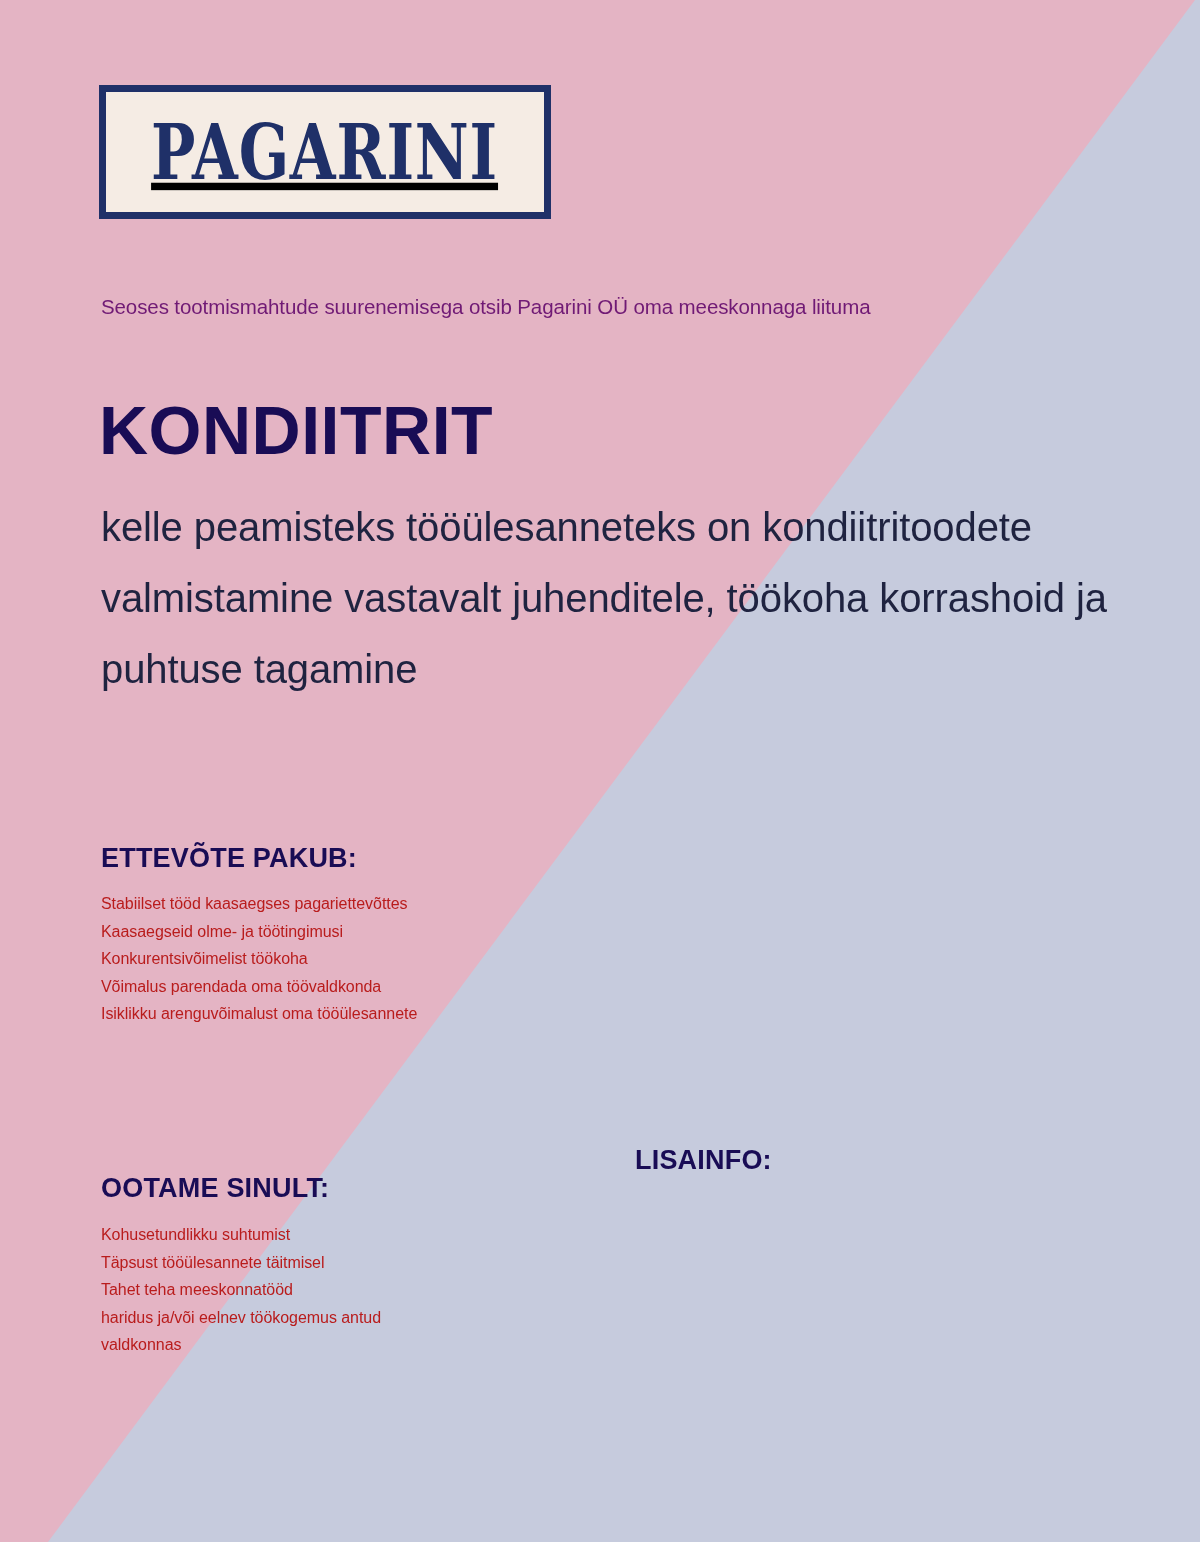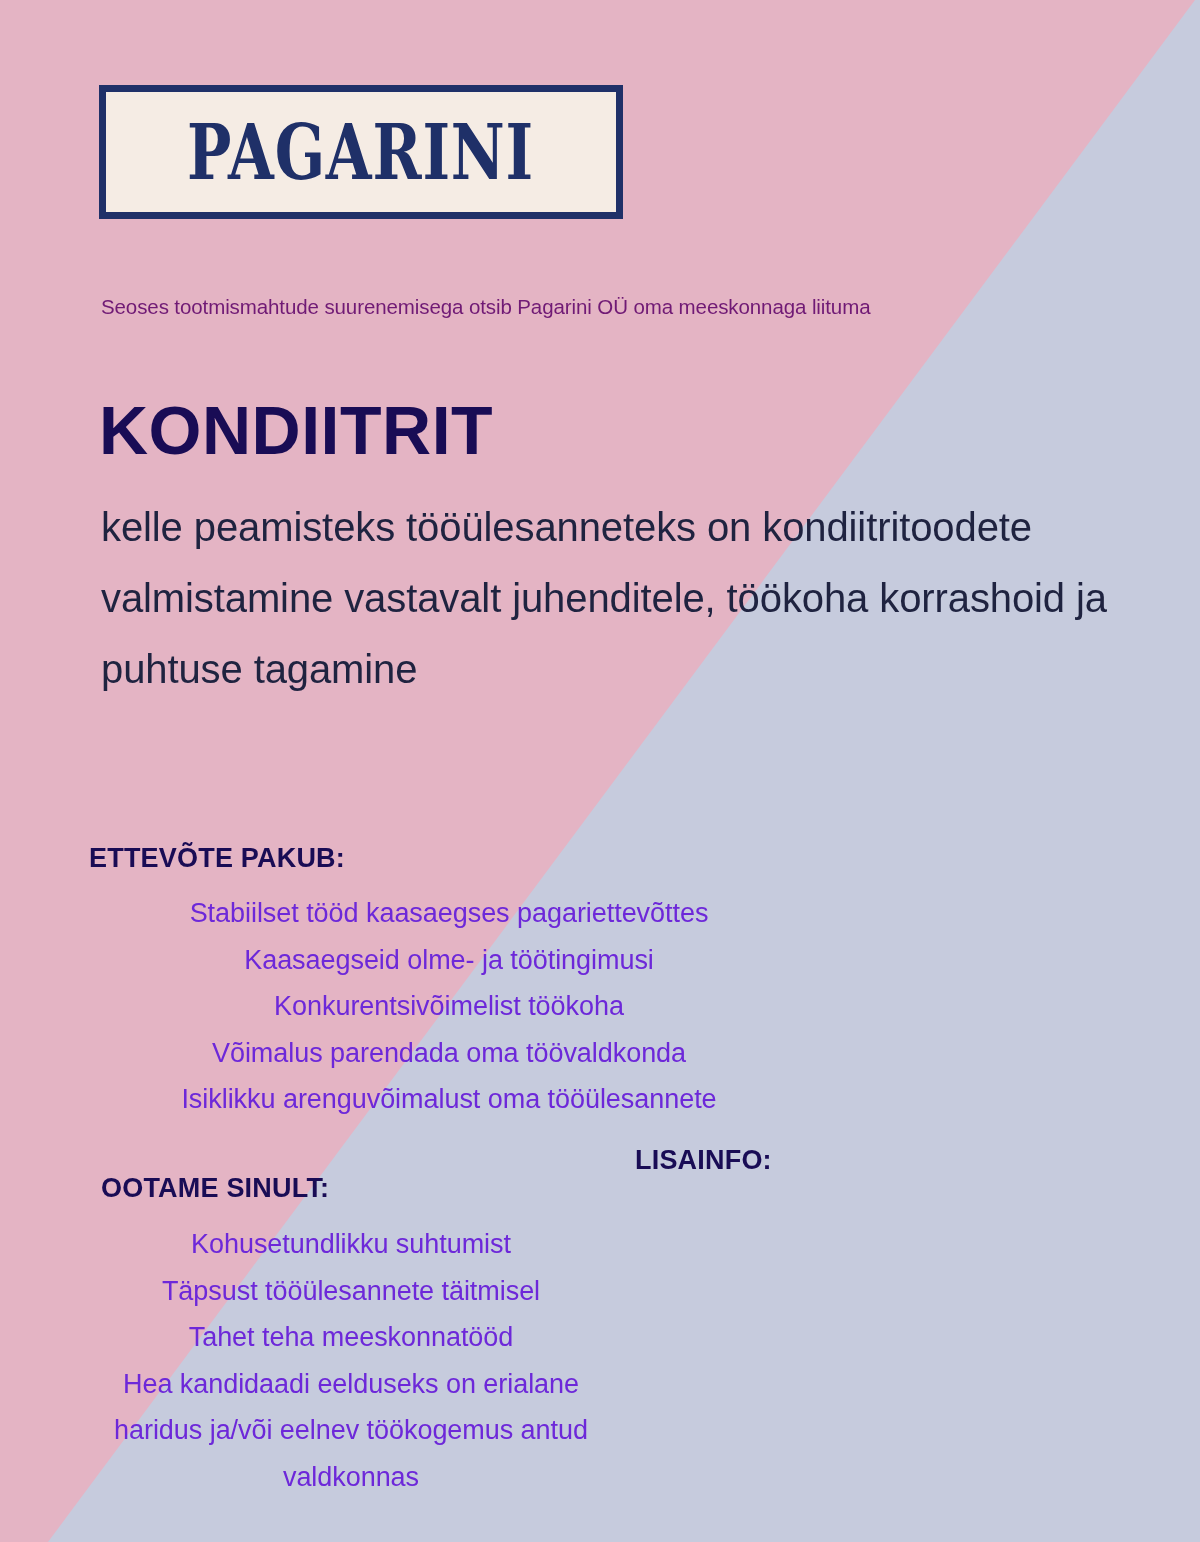--- a/index.html
+++ b/index.html
@@ -46,28 +46,29 @@
   .content {
     position: absolute;
     inset: 0;
   }
 
   
   .logo-box {
     position: absolute;
     left: 99px;
     top: 85px;
-    width: 524px;
+    width: 452px;
     height: 134px;
     box-sizing: border-box;
     background: #f5ece4;
     border: 7px solid #1f3068;
     display: flex;
     align-items: center;
     justify-content: center;
+    text-decoration: underline;
   }
 
   .logo-inner {
     box-sizing: border-box;
     width: 100%;
     height: 100%;
     border: 5px solid #f5ece4;
     display: flex;
     align-items: center;
     justify-content: center;
@@ -137,32 +138,31 @@
     white-space: nowrap;
   }
 
   .section-list {
     margin: 0;
     padding: 0;
     list-style: none;
   }
 
   .section-list li {
-    font-size: 27px;
+    font-size: 16px;
     line-height: 1.72;
-    color: #6d28d9;
+    color: #b91c1c;
     letter-spacing: -0.05px;
     white-space: nowrap;
-    text-align: center;
   }
 
   
   #offer-section {
     position: absolute;
-    left: 89px;
+    left: 101px;
     top: 842px;
     width: 720px;
   }
 
   #offer-section .section-list {
     margin-top: 16px;
   }
 
   
   #expect-section {
@@ -225,21 +225,20 @@
         <li>Isiklikku arenguvõimalust oma tööülesannete</li>
       </ul>
     </div>
 
     <div id="expect-section">
       <div class="section-heading">OOTAME SINULT:</div>
       <ul class="section-list">
         <li>Kohusetundlikku suhtumist</li>
         <li>Täpsust tööülesannete täitmisel</li>
         <li>Tahet teha meeskonnatööd</li>
-        <li>Hea kandidaadi eelduseks on erialane</li>
         <li>haridus ja/või eelnev töökogemus antud</li>
         <li>valdkonnas</li>
       </ul>
     </div>
 
     <div id="info-section">
       <div class="section-heading">LISAINFO:</div>
     </div>
 
   </div>

